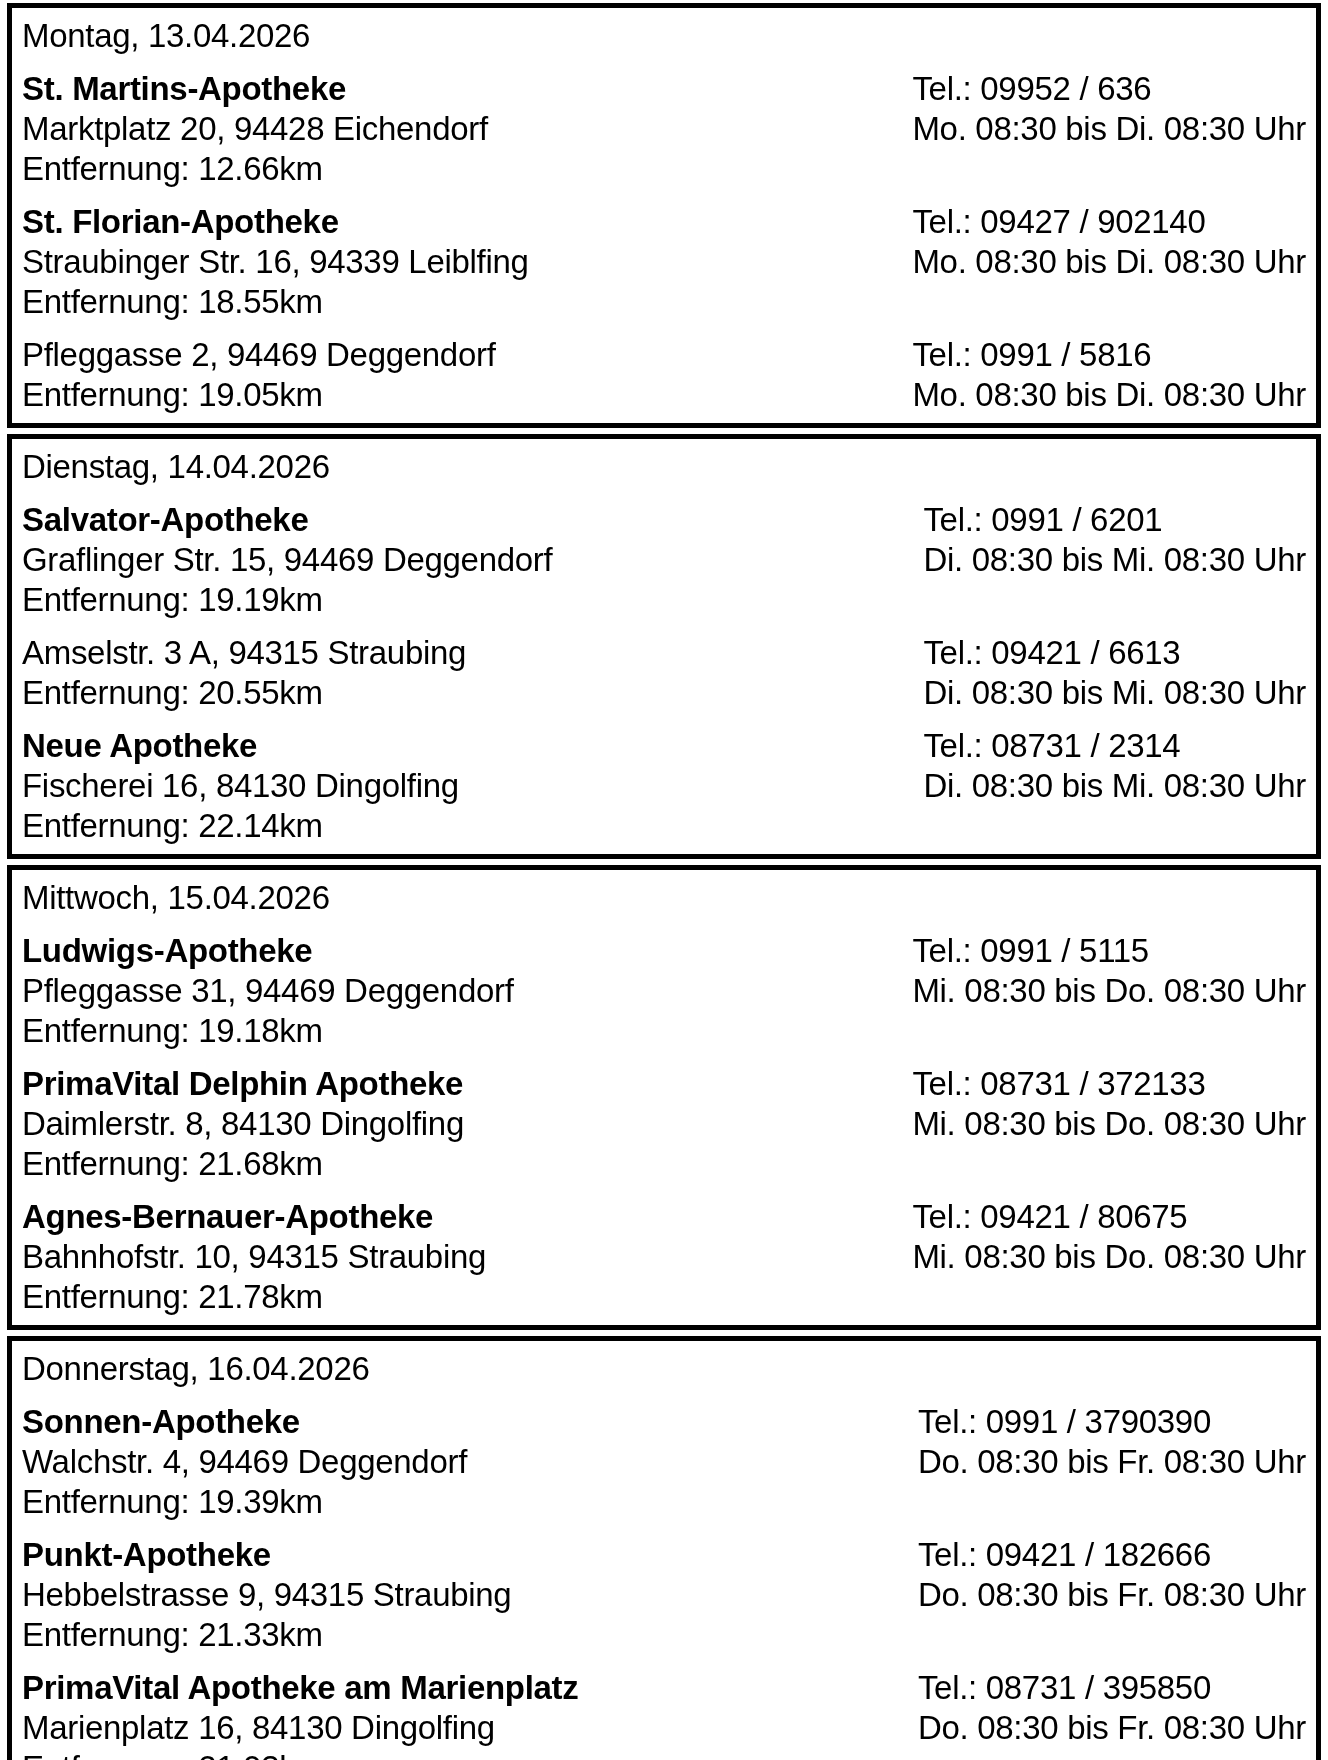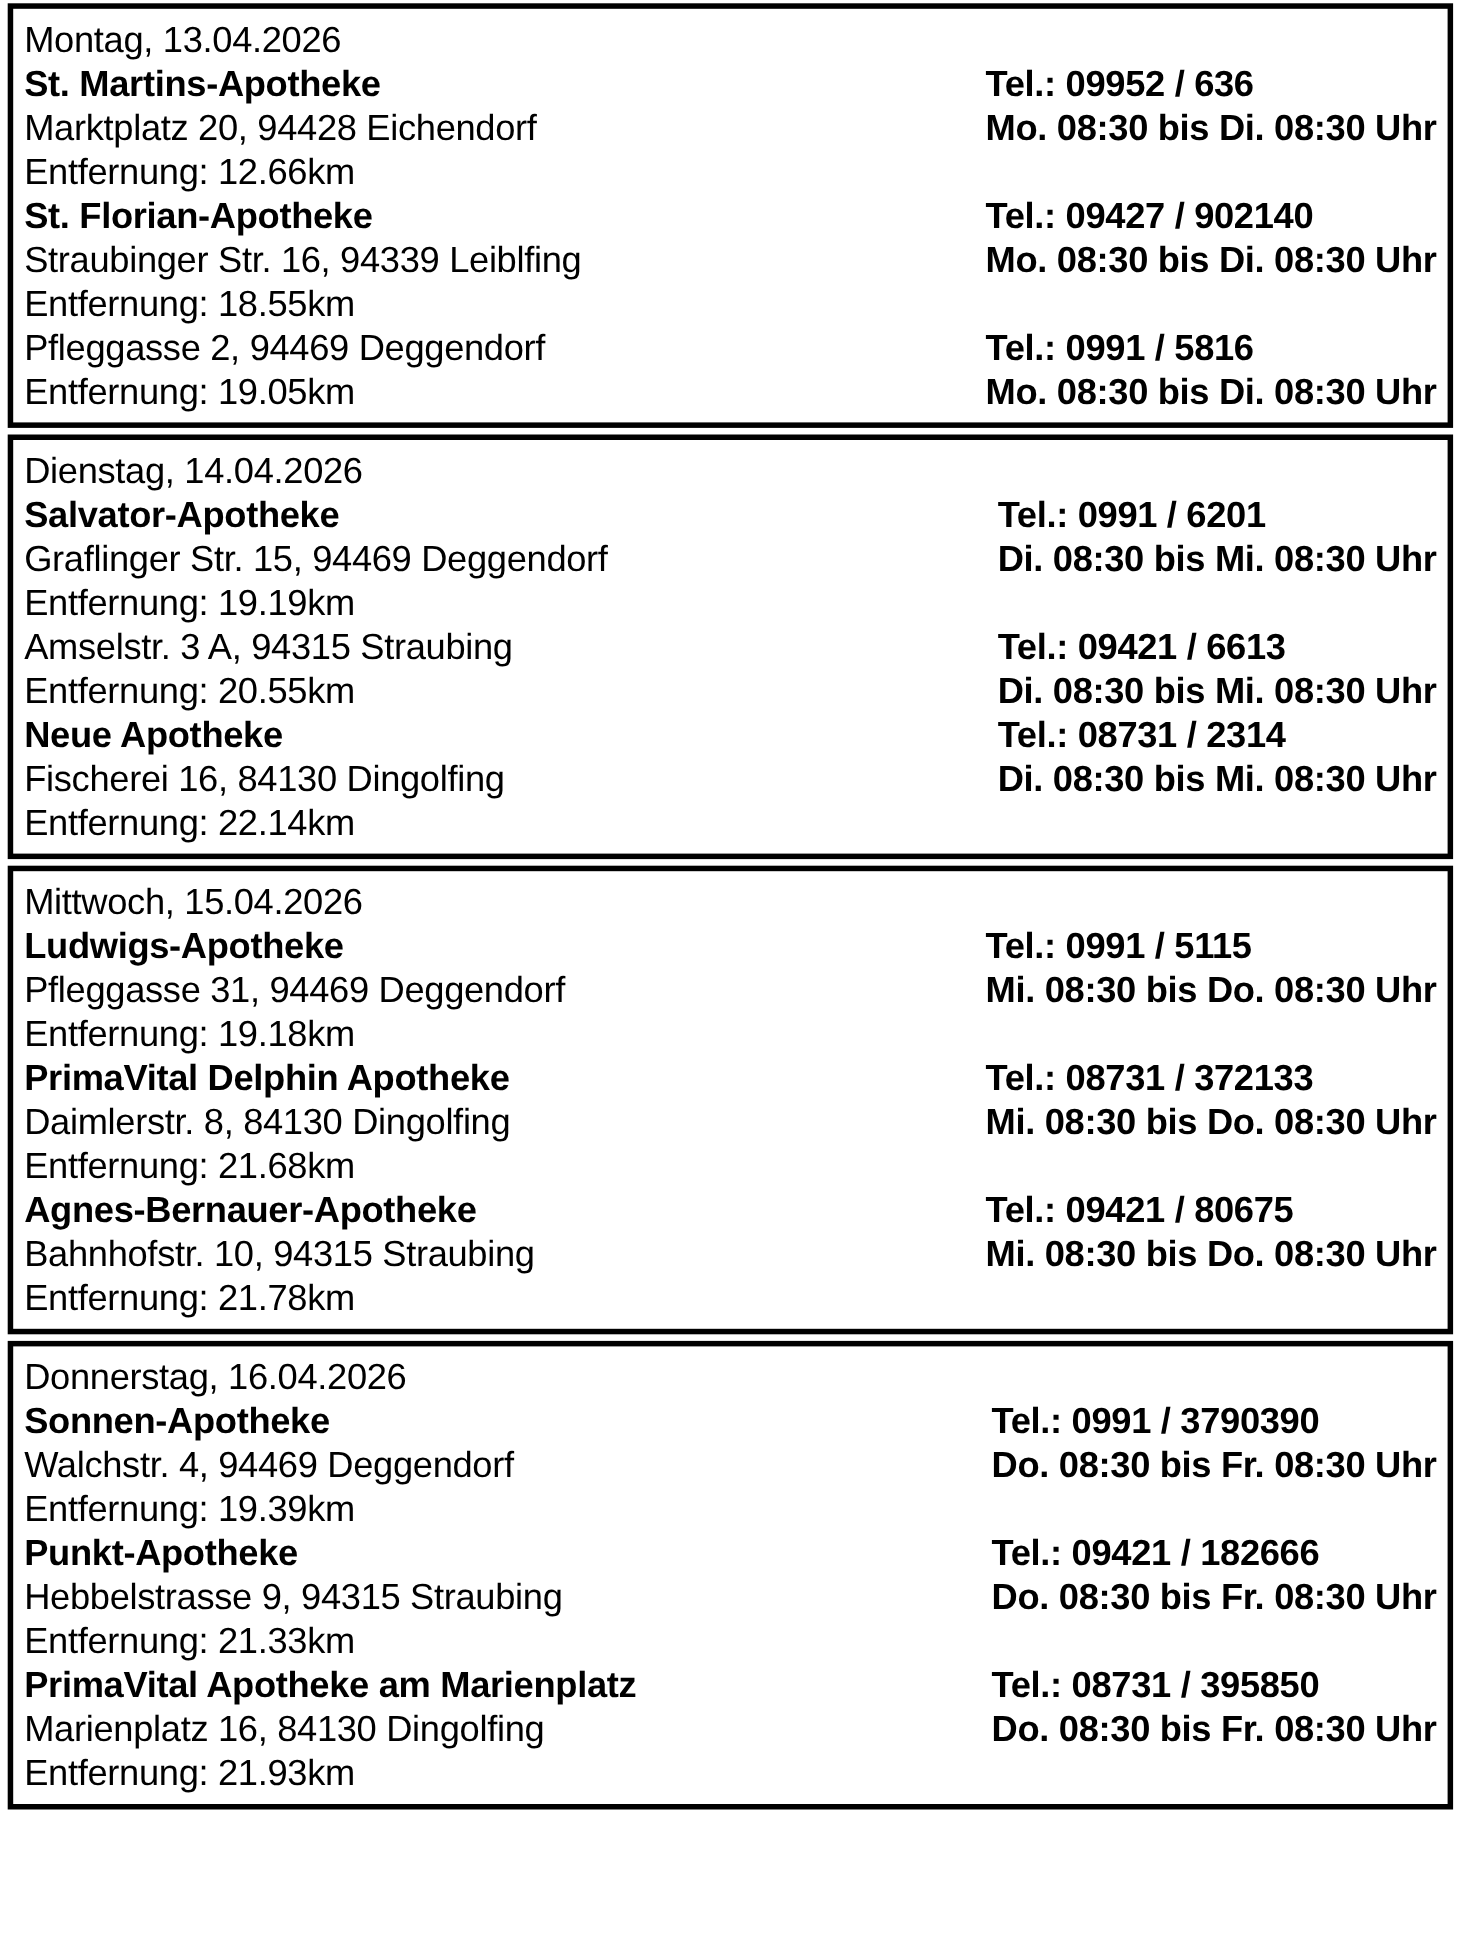--- a/index.html
+++ b/index.html
@@ -31,29 +31,29 @@
     letter-spacing: -0.3px;
     white-space: nowrap;
   }
   .day-header {
     margin: 0;
     font-weight: normal;
   }
   .entry {
     display: flex;
     align-items: flex-start;
-    margin-top: 0;
+    margin-top: 13px;
   }
   .entry .left {
     text-align: left;
   }
   .entry .right {
     margin-left: auto;
     text-align: left;
-    font-weight: bold;
+    font-weight: normal;
   }
   .name {
     font-weight: bold;
   }
   .address, .distance {
     font-weight: normal;
   }
 </style>
 </head>
 <body>

